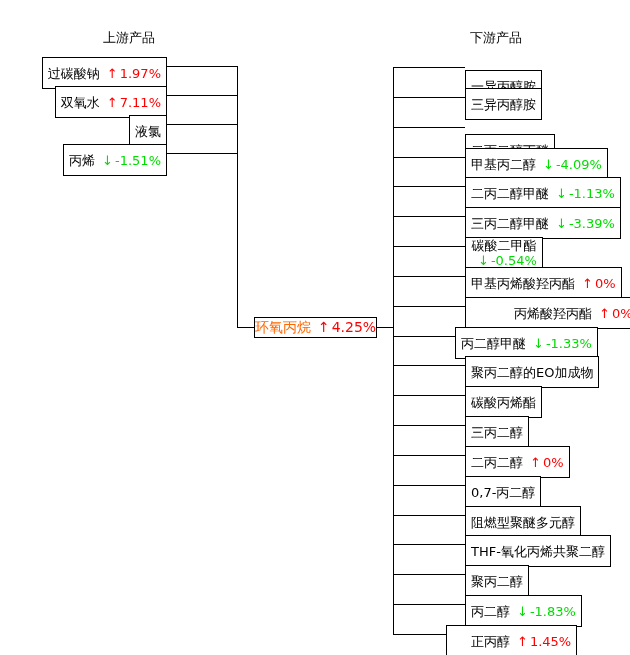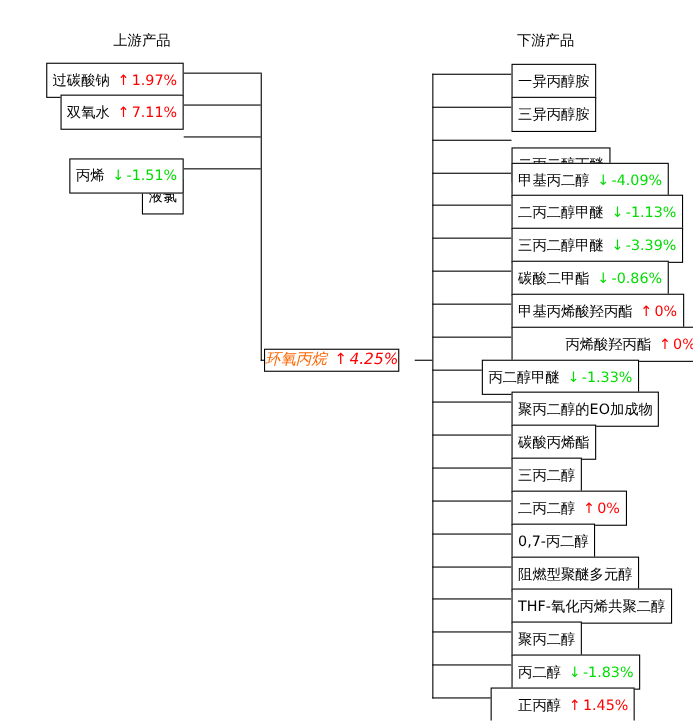--- a/index.html
+++ b/index.html
@@ -102,65 +102,65 @@
     </div>
   <div id="boxes">
       <div class="box" style="top: 57px; right: 463px;">
         <span class="label">过碳酸钠</span>
         <span class="value up"><span class="arrow">↑</span><span>1.97%</span></span>
       </div>
       <div class="box" style="top: 86px; right: 463px;">
         <span class="label">双氧水</span>
         <span class="value up"><span class="arrow">↑</span><span>7.11%</span></span>
       </div>
-      <div class="box" style="top: 115px; right: 463px; margin-top: 48px;">
+      <div class="box" style="top: 115px; right: 463px;">
         <span class="label">液氯</span>
       </div>
       <div class="box" style="top: 144px; right: 463px;">
         <span class="label">丙烯</span>
         <span class="value down"><span class="arrow">↓</span><span>-1.51%</span></span>
       </div>
-      <div class="box center-box" style="top: 317px; left: 240px; font-style: italic;">
+      <div class="box center-box" style="top: 317px; left: 254px;">
         <span class="label">环氧丙烷</span>
         <span class="value up"><span class="arrow">↑</span><span>4.25%</span></span>
       </div>
-      <div class="box" style="top: 58px; left: 465px;">
+      <div class="box" style="top: 70px; left: 465px;">
         <span class="label">一异丙醇胺</span>
       </div>
       <div class="box" style="top: 88px; left: 465px;">
         <span class="label">三异丙醇胺</span>
       </div>
       <div class="box" style="top: 134px; left: 465px;">
         <span class="label">二丙二醇丁醚</span>
       </div>
       <div class="box" style="top: 148px; left: 465px;">
         <span class="label">甲基丙二醇</span>
         <span class="value down"><span class="arrow">↓</span><span>-4.09%</span></span>
       </div>
       <div class="box" style="top: 177px; left: 465px;">
         <span class="label">二丙二醇甲醚</span>
         <span class="value down"><span class="arrow">↓</span><span>-1.13%</span></span>
       </div>
       <div class="box" style="top: 207px; left: 465px;">
         <span class="label">三丙二醇甲醚</span>
         <span class="value down"><span class="arrow">↓</span><span>-3.39%</span></span>
       </div>
-      <div class="box" style="top: 237px; left: 465px;">
+      <div class="box" style="top: 237px; left: 465px; flex-direction: column;">
         <span class="label">碳酸二甲酯</span>
-        <span class="value down"><span class="arrow">↓</span><span>-0.86%</span></span>
+        <span class="value down"><span class="arrow">↓</span><span>-0.54%</span></span>
       </div>
       <div class="box" style="top: 267px; left: 465px; justify-content: center;">
         <span class="label">甲基丙烯酸羟丙酯</span>
         <span class="value up"><span class="arrow">↑</span><span>0%</span></span>
       </div>
       <div class="box" style="top: 297px; left: 465px; padding-left: 48px;">
         <span class="label">丙烯酸羟丙酯</span>
         <span class="value up"><span class="arrow">↑</span><span>0%</span></span>
       </div>
-      <div class="box" style="top: 327px; left: 438px; text-align: right;">
+      <div class="box" style="top: 327px; left: 455px; text-align: right;">
         <span class="label">丙二醇甲醚</span>
         <span class="value down"><span class="arrow">↓</span><span>-1.33%</span></span>
       </div>
       <div class="box" style="top: 356px; left: 465px;">
         <span class="label">聚丙二醇的EO加成物</span>
       </div>
       <div class="box" style="top: 386px; left: 465px;">
         <span class="label">碳酸丙烯酯</span>
       </div>
       <div class="box" style="top: 416px; left: 465px;">

